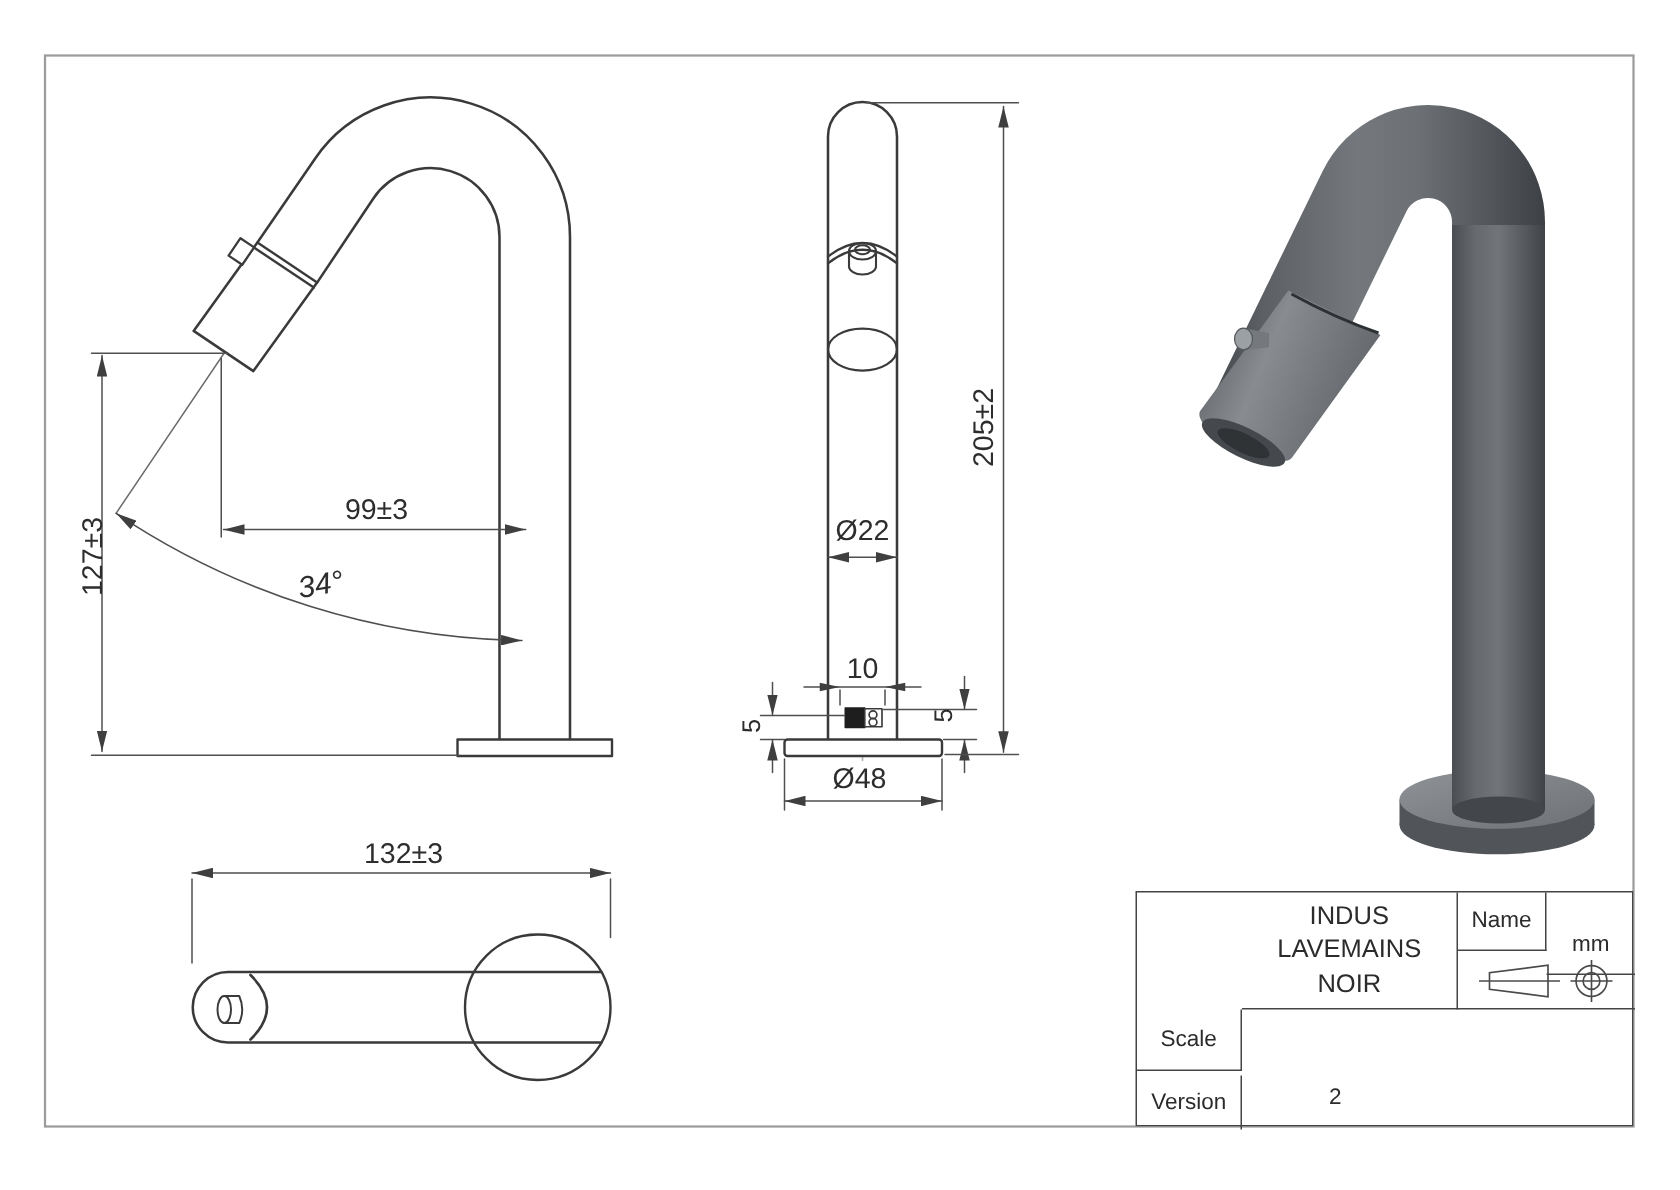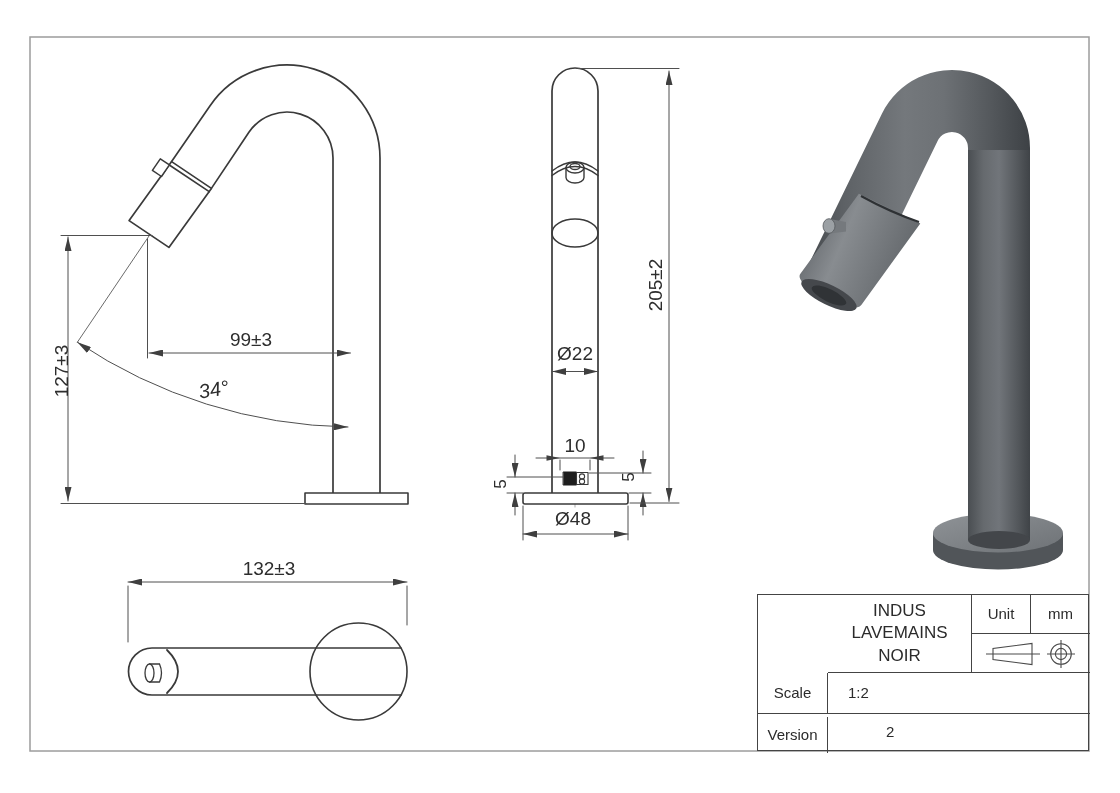--- a/index.html
+++ b/index.html
@@ -153,32 +153,31 @@
     <path d="M 861 196 Q 890 212 919 222" fill="none" stroke="#2e3134" stroke-width="2"></path>
     <polygon points="830,219 846,222 846,231.5 830,233.5" fill="#75797d"></polygon>
     <ellipse cx="829" cy="226" rx="6" ry="7.3" fill="#9ba0a4" stroke="#54585c" stroke-width="0.8"></ellipse>
     <ellipse cx="829" cy="295" rx="30.5" ry="10" transform="rotate(26 829 295)" fill="#45484c"></ellipse>
     <ellipse cx="829" cy="295.5" rx="19" ry="6.3" transform="rotate(26 829 295.5)" fill="#303336"></ellipse>
   </g>
 </svg>
 
   <div class="tblock">
     <div class="cell br bb name-val" style="left:70px;top:0;width:144px;height:78px;">INDUS LAVEMAINS NOIR</div>
-    <div class="cell br bb" style="left:214px;top:0;width:59px;height:39px;">Unit</div>
-    <div class="cell bb" style="left:273px;top:0;width:59px;height:39px;">mm</div>
+    <div class="cell br bb" style="left:214px;top:0;width:59px;height:39px;">Name</div>
+    <div class="cell bb" style="left:273px;top:16px;width:59px;height:39px;">mm</div>
     <div class="cell bb" style="left:214px;top:39px;width:118px;height:39px;">
       <svg width="118" height="37" viewBox="0 0 118 37">
         <g stroke="#4a4a4a" stroke-width="1.1" fill="none">
           <path d="M 14 20 H 68"></path>
           <path d="M 21 14.5 L 21 25.5 L 60 30.5 L 60 9.5 Z"></path>
           <circle cx="89" cy="20" r="10.3"></circle>
           <circle cx="89" cy="20" r="5.6"></circle>
           <path d="M 75 20 H 103 M 89 6 V 34"></path>
         </g>
       </svg>
     </div>
     <div class="cell br bb" style="left:0;top:78px;width:70px;height:41px;">Scale</div>
-    <div class="cell bb left" style="left:70px;top:78px;width:262px;height:41px;padding-left:20px;">1:2</div>
     <div class="cell br" style="left:0;top:122px;width:70px;height:36px;">Version</div>
     <div class="cell left" style="left:70px;top:119px;width:262px;height:36px;padding-left:58px;">2</div>
   </div>
 
 </div>
 
 </body></html>

